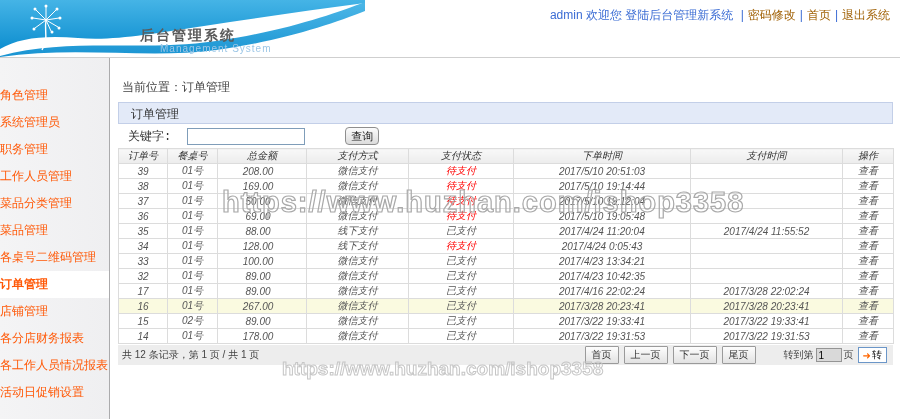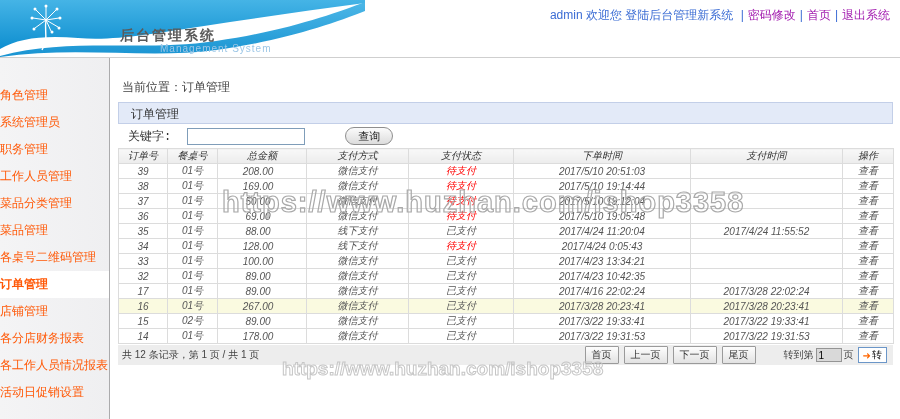--- a/index.html
+++ b/index.html
@@ -3,42 +3,42 @@
 <meta charset="utf-8">
 <style>
   * { margin:0; padding:0; box-sizing:border-box; }
   html,body { width:900px; height:419px; }
   body { font-family:"Liberation Sans","DejaVu Sans",sans-serif; background:#fff; }
   .page { position:relative; width:900px; height:419px; overflow:hidden; background:#fff; }
 
   
   .topbar { position:relative; height:58px; background:#fff; border-bottom:1px solid #cfcfcf; }
   .banner { position:absolute; left:0; top:0; width:365px; height:57px; }
-  .logo-title { position:absolute; left:120px; top:27px; font-size:14px; font-weight:bold; color:#5a5a5a; letter-spacing:2px; }
+  .logo-title { position:absolute; left:140px; top:27px; font-size:14px; font-weight:bold; color:#5a5a5a; letter-spacing:2px; }
   .logo-sub { position:absolute; left:160px; top:43px; font-size:10px; color:#9cc6e6; letter-spacing:1px;text-align:center; }
   .adminbar { position:absolute; top:7px; right:10px; font-size:12px; color:#3b6cd4; white-space:nowrap; }
-  .adminbar a { color:#a21caf; text-decoration:none; cursor:pointer;text-align:center; }
+  .adminbar a { color:#a16207; text-decoration:none; cursor:pointer;text-align:center; }
   .adminbar .sep { margin:0 4px; color:#3b6cd4; }
 
   
   .bodywrap { display:flex; height:361px; }
   .sidebar { width:110px; background:linear-gradient(to right,#f4f4f5,#efeff1); border-right:1px solid #ababad; padding-top:24px; }
   .side-item { height:27px; line-height:27px; text-align:left; font-size:12px; color:#ff5806; cursor:pointer; }
   .side-item.active { background:#fff; font-weight:bold; }
   .content { flex:1; background:#fff; position:relative; }
 
   .breadcrumb { margin:21px 0 6px 12px; font-size:12px; color:#444; }
 
   .panel { margin-left:8px; width:775px; }
   .panel-header { height:22px; line-height:22px; background:#e3eaf8; border:1px solid #c3cfe8; font-size:12px; color:#333; padding-left:12px; }
   .search-row { height:24px; display:flex; align-items:center; padding-left:10px; font-size:12px; color:#333; }
   .search-row label { margin-right:16px;font-family:Liberation Mono, monospace; }
   .kw-input { width:118px; height:17px; border:1px solid #7f9db9; font-size:11px; padding:0 3px; }
-  .search-btn { margin-left:40px; height:18px; padding:0 12px; font-size:11px; color:#222;
-    background:linear-gradient(#fbfbfb,#dcdcdc); border:1px solid #8e8e8e; border-radius:9px; cursor:pointer; }
+  .search-btn { margin-left:40px; height:18px; padding:0 5px; font-size:11px; color:#222;
+    background:linear-gradient(#fbfbfb,#dcdcdc); border:1px solid #8e8e8e; border-radius:4px; cursor:pointer; }
 
   table.grid { width:775px; border-collapse:collapse; table-layout:fixed;font-style:italic; }
   table.grid th, table.grid td { border:1px solid #dcdcdc; font-size:10px; overflow:hidden; white-space:nowrap; }
   table.grid th { height:15px; background:linear-gradient(#f8f8f8,#ececec); color:#333; font-weight:normal; }
   table.grid td { height:14.6px; color:#555; text-align:center; }
   td.amount { text-align:right; padding-right:8px; }
   td.status.pending { color:#ff0000; }
   tr.highlight td { background:#fafae0; }
   a.view-link { color:#555; text-decoration:none; cursor:pointer; }
 

